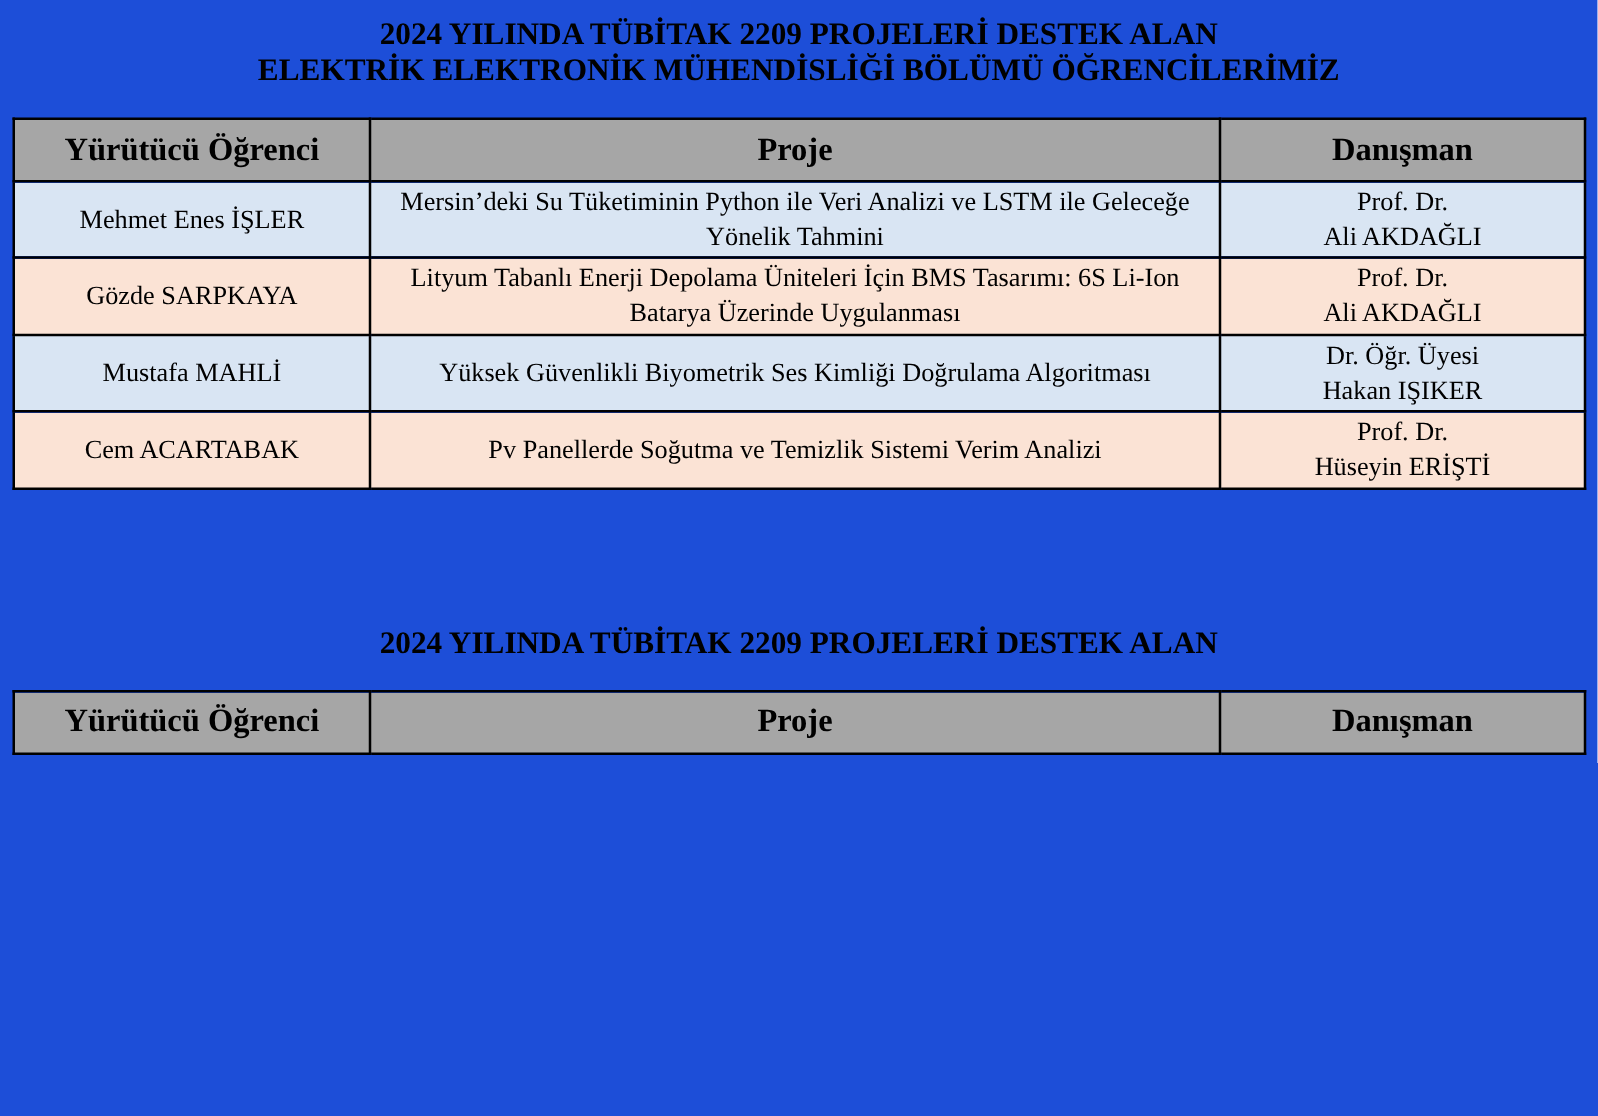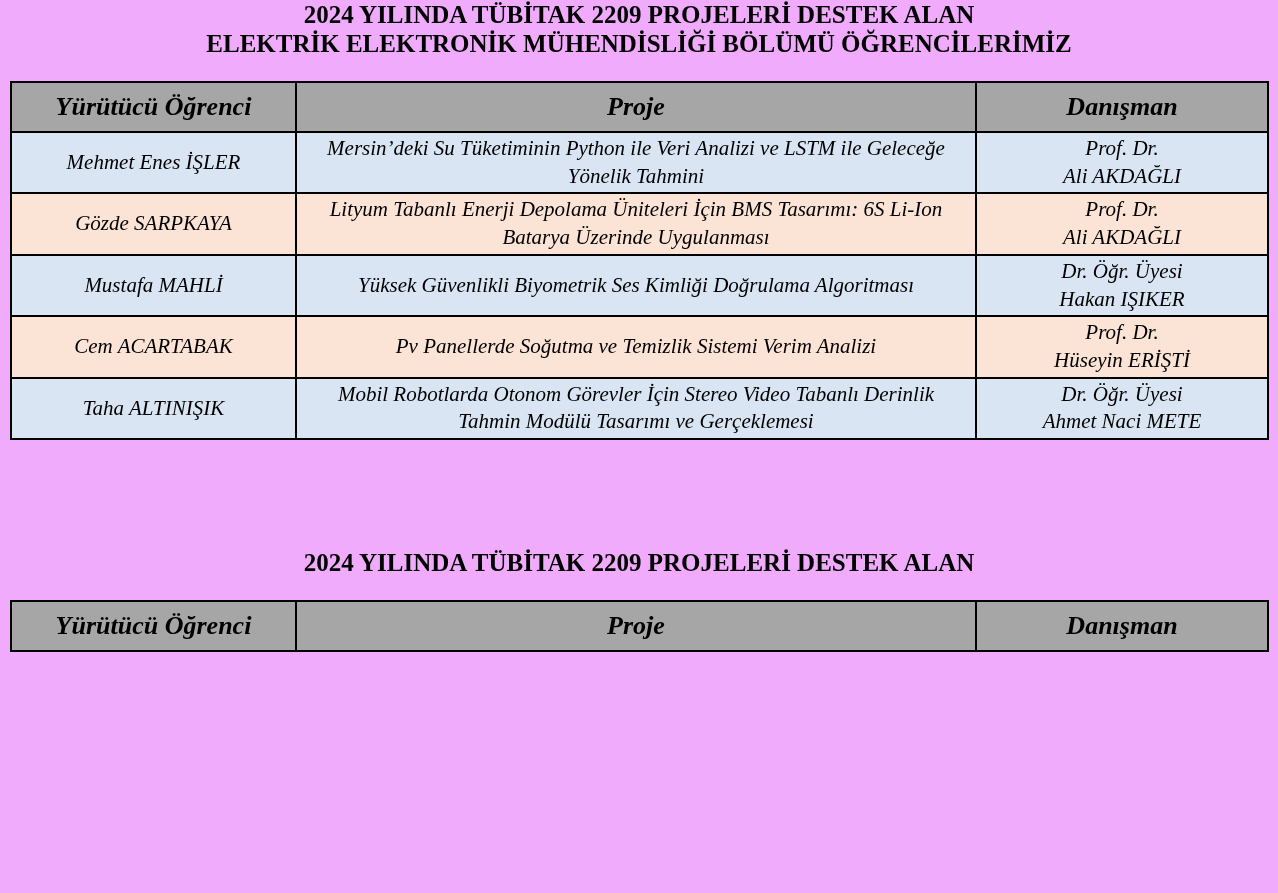--- a/index.html
+++ b/index.html
@@ -5,23 +5,24 @@
   html, body {
     margin: 0;
     padding: 0;
     background: #ffffff;
     color: #000000;
     font-family: "Liberation Serif", "DejaVu Serif", serif;
   }
   .page {
     width: 1278px;
     height: 893px;
-    background: #f0abfc;
+    background: #1d4ed8;
     overflow: hidden;
     box-sizing: border-box;
+    padding-top: 13px;
   }
   .doc-title {
     text-align: center;
     font-weight: bold;
     font-size: 25px;
     line-height: 1.16;
     letter-spacing: 0px;
   }
   .section-2 .doc-title {
     margin-top: 108px;
@@ -33,21 +34,20 @@
     margin: 23px 0 0 10px;
   }
   table.projects th,
   table.projects td {
     border: 2px solid #000000;
     text-align: center;
     vertical-align: middle;
     padding: 2px 10px;
     box-sizing: border-box;
     overflow: hidden;
-    font-style: italic;
   }
   table.projects th {
     background: #a6a6a6;
     font-size: 26px;
     font-weight: bold;
     height: 50px;
     line-height: 1.1;
   }
   table.projects td {
     font-size: 21px;
@@ -103,26 +103,20 @@
           <td class="project-cell">Yüksek Güvenlikli Biyometrik Ses Kimliği Doğrulama Algoritması</td>
           <td class="advisor-cell">Dr. Öğr. Üyesi
 Hakan IŞIKER</td>
         </tr>
         <tr class="body-row row-peach">
           <td class="student-cell">Cem ACARTABAK</td>
           <td class="project-cell">Pv Panellerde Soğutma ve Temizlik Sistemi Verim Analizi</td>
           <td class="advisor-cell">Prof. Dr.
 Hüseyin ERİŞTİ</td>
         </tr>
-        <tr class="body-row row-blue">
-          <td class="student-cell">Taha ALTINIŞIK</td>
-          <td class="project-cell">Mobil Robotlarda Otonom Görevler İçin Stereo Video Tabanlı Derinlik Tahmin Modülü Tasarımı ve Gerçeklemesi</td>
-          <td class="advisor-cell">Dr. Öğr. Üyesi
-Ahmet Naci METE</td>
-        </tr>
       </tbody>
     </table>
   </div>
 
   <div class="section section-2">
     <div class="doc-title">
       <div>2024 YILINDA TÜBİTAK 2209 PROJELERİ DESTEK ALAN</div>
     </div>
 
     <table class="projects">

